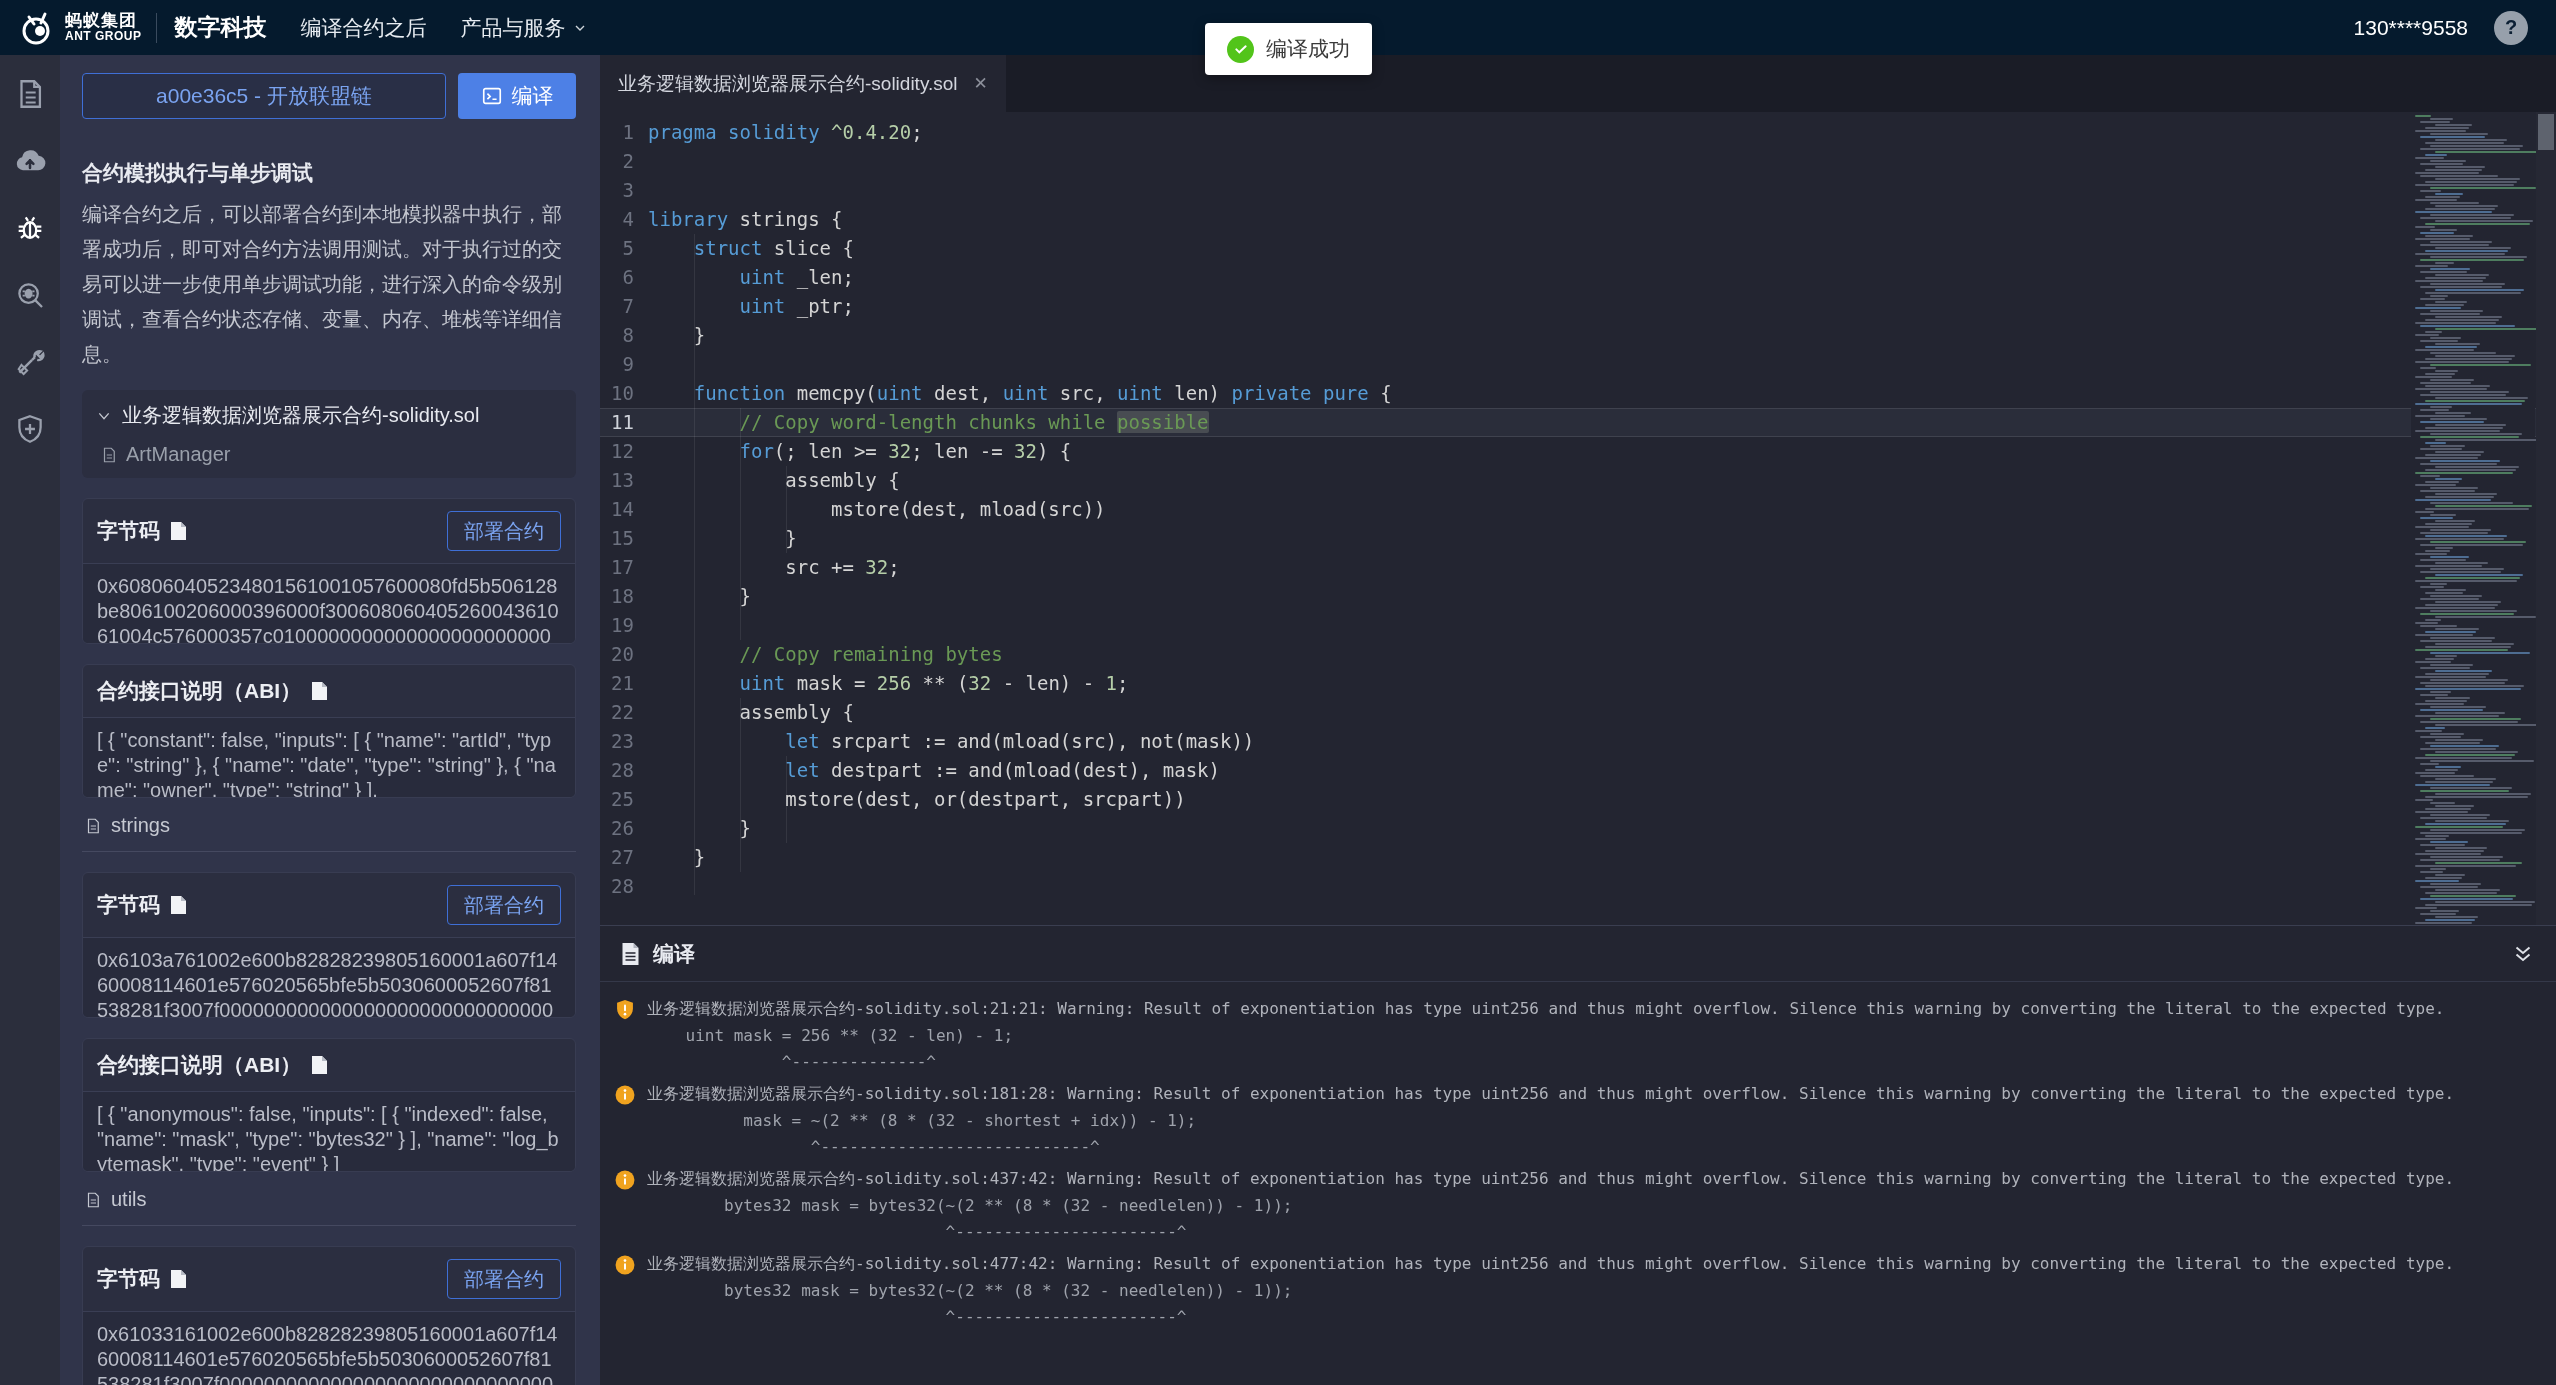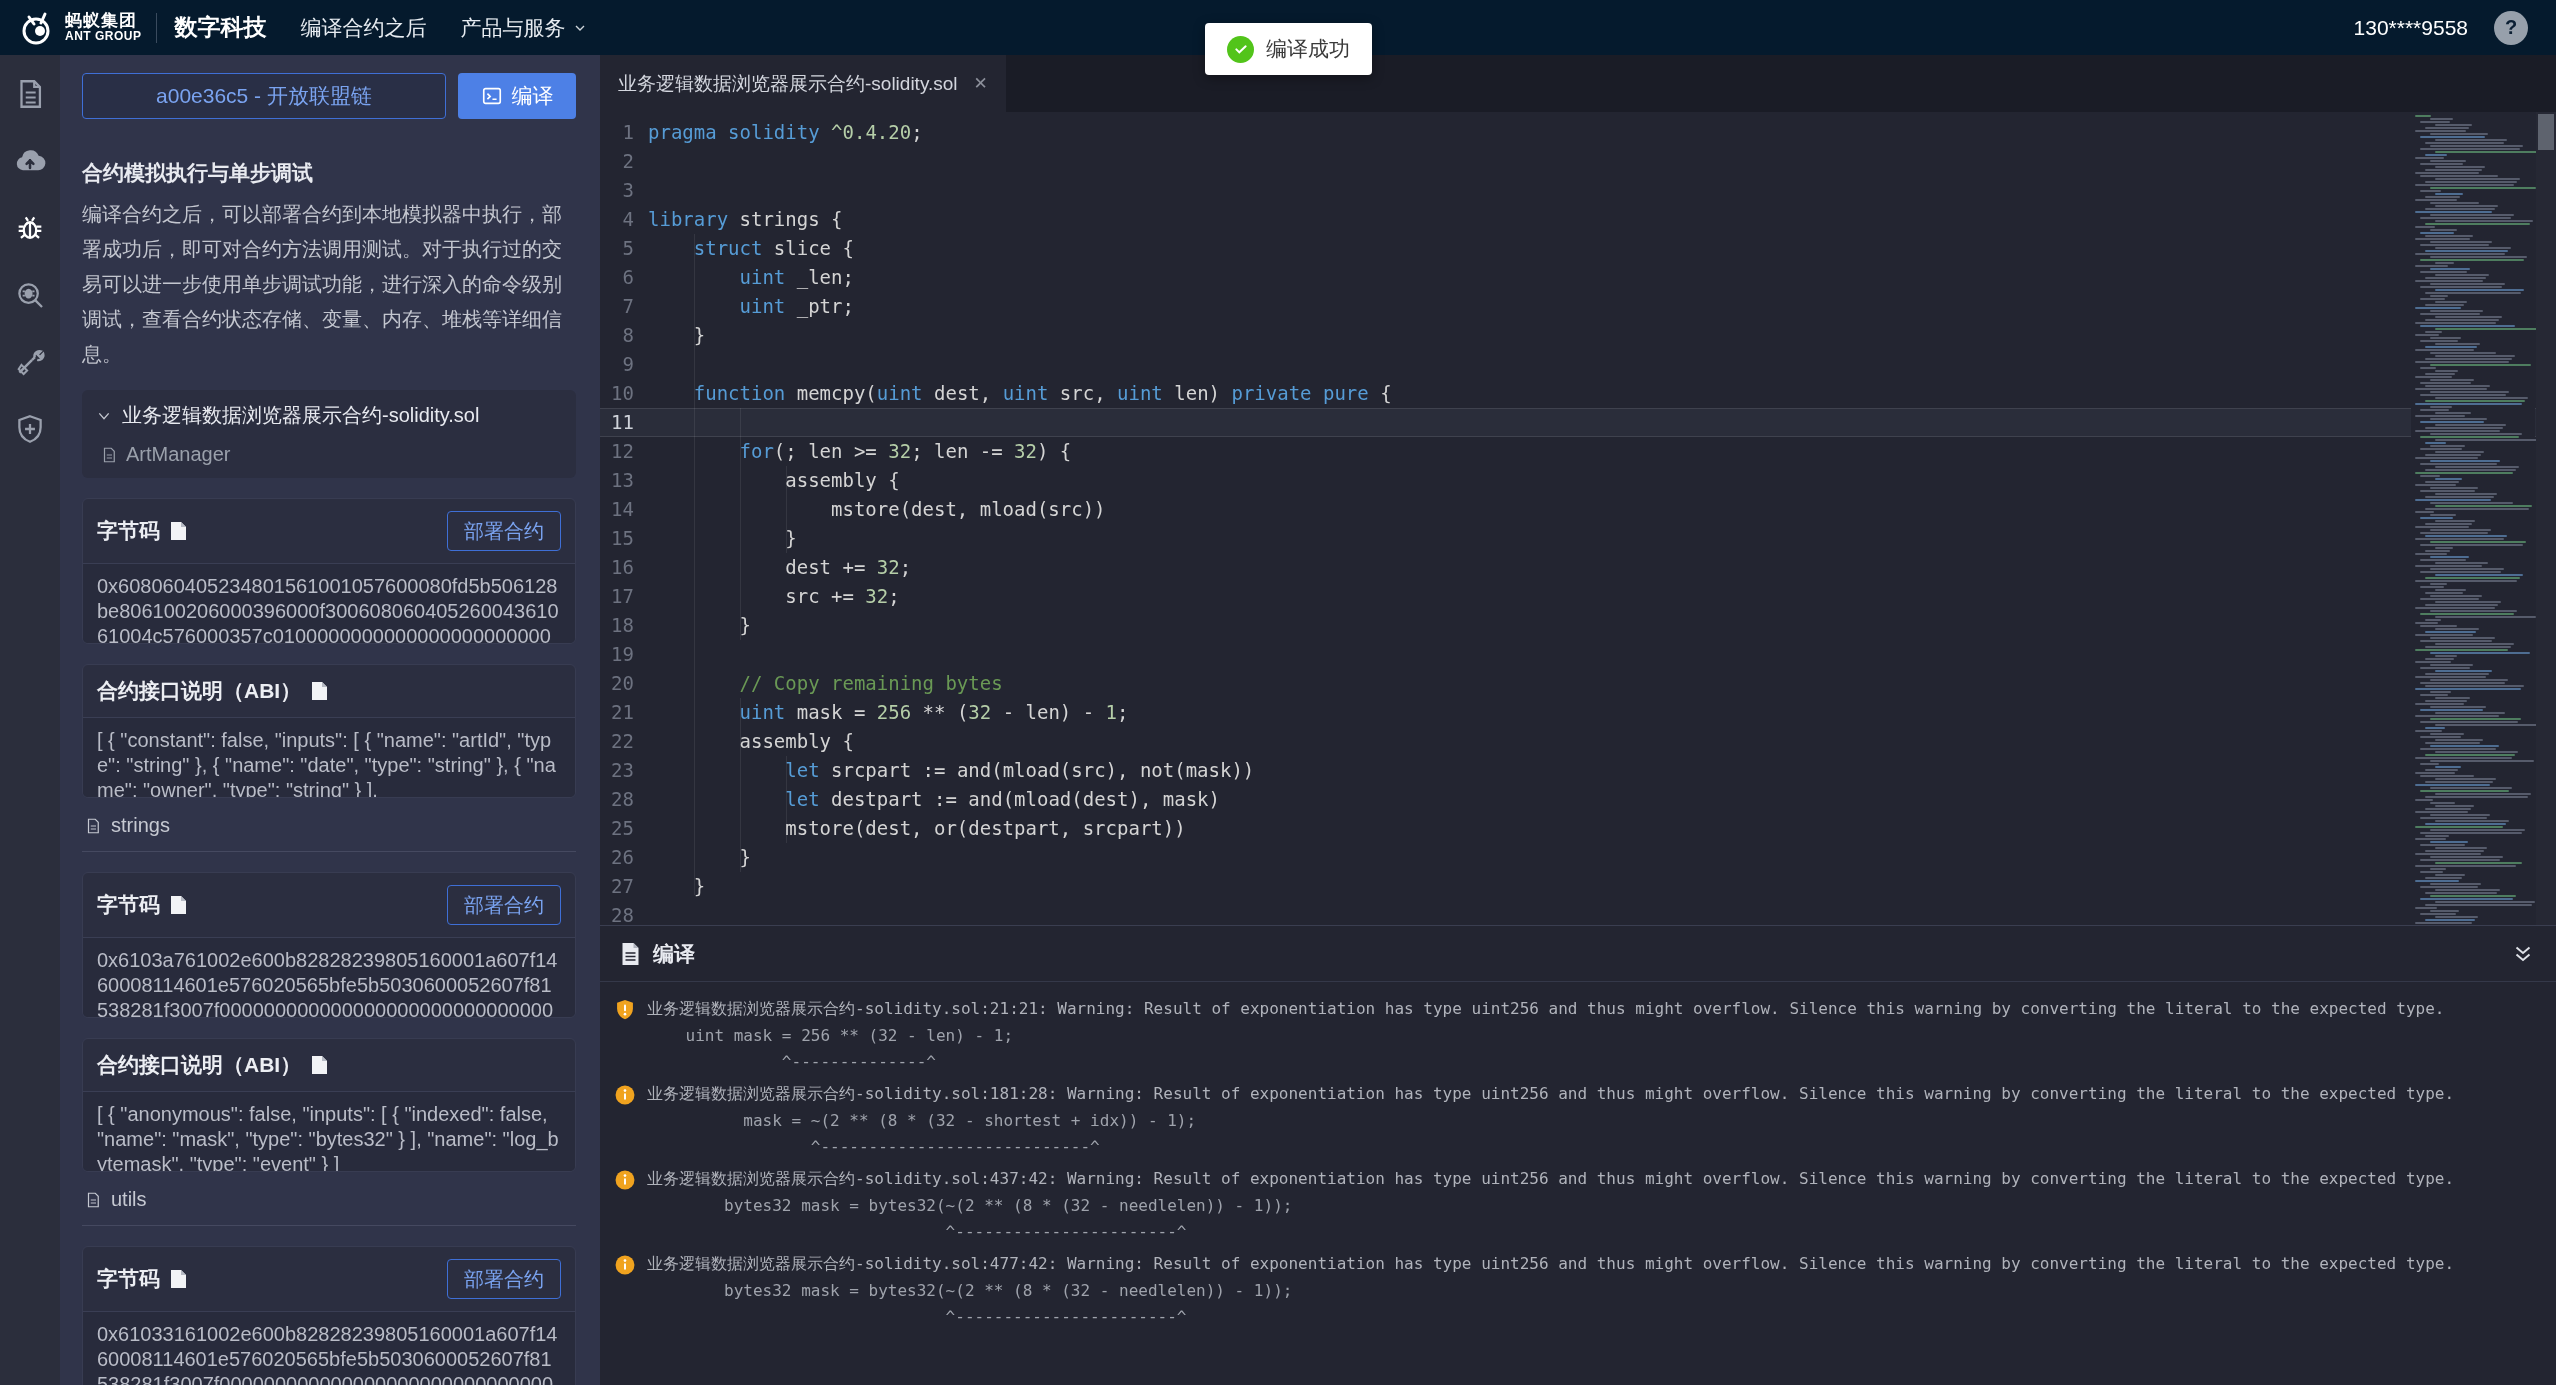--- a/index.html
+++ b/index.html
@@ -304,26 +304,25 @@
           <div class="line"><span class="ln">1</span><span class="lc"><span class="tok-k">pragma</span><span class="tok-t"> </span><span class="tok-k">solidity</span><span class="tok-t"> </span><span class="tok-n">^0.4.20</span><span class="tok-t">;</span></span></div>
           <div class="line"><span class="ln">2</span><span class="lc"></span></div>
           <div class="line"><span class="ln">3</span><span class="lc"></span></div>
           <div class="line"><span class="ln">4</span><span class="lc"><span class="tok-k">library</span><span class="tok-t"> strings {</span></span></div>
           <div class="line"><span class="ln">5</span><span class="lc"><span class="tok-t">    </span><span class="tok-k">struct</span><span class="tok-t"> slice {</span></span></div>
           <div class="line"><span class="ln">6</span><span class="lc"><span class="tok-t">        </span><span class="tok-k">uint</span><span class="tok-t"> _len;</span></span></div>
           <div class="line"><span class="ln">7</span><span class="lc"><span class="tok-t">        </span><span class="tok-k">uint</span><span class="tok-t"> _ptr;</span></span></div>
           <div class="line"><span class="ln">8</span><span class="lc"><span class="tok-t">    }</span></span></div>
           <div class="line"><span class="ln">9</span><span class="lc"></span></div>
           <div class="line"><span class="ln">10</span><span class="lc"><span class="tok-t">    </span><span class="tok-k">function</span><span class="tok-t"> memcpy(</span><span class="tok-k">uint</span><span class="tok-t"> dest, </span><span class="tok-k">uint</span><span class="tok-t"> src, </span><span class="tok-k">uint</span><span class="tok-t"> len) </span><span class="tok-k">private</span><span class="tok-t"> </span><span class="tok-k">pure</span><span class="tok-t"> {</span></span></div>
-          <div class="line hl"><span class="ln">11</span></div>
+          <div class="line hl"><span class="ln">11</span><span class="lc"><span class="tok-t">        </span><span class="tok-c">// Copy word-length chunks while </span><span class="tok-s">possible</span></span></div>
           <div class="line"><span class="ln">12</span><span class="lc"><span class="tok-t">        </span><span class="tok-k">for</span><span class="tok-t">(; len &gt;= </span><span class="tok-n">32</span><span class="tok-t">; len -= </span><span class="tok-n">32</span><span class="tok-t">) {</span></span></div>
           <div class="line"><span class="ln">13</span><span class="lc"><span class="tok-t">            assembly {</span></span></div>
           <div class="line"><span class="ln">14</span><span class="lc"><span class="tok-t">                mstore(dest, mload(src))</span></span></div>
           <div class="line"><span class="ln">15</span><span class="lc"><span class="tok-t">            }</span></span></div>
-          <div class="line"><span class="ln">16</span><span class="lc"><span class="tok-t">            dest += </span><span class="tok-n">32</span><span class="tok-t">;</span></span></div>
           <div class="line"><span class="ln">17</span><span class="lc"><span class="tok-t">            src += </span><span class="tok-n">32</span><span class="tok-t">;</span></span></div>
           <div class="line"><span class="ln">18</span><span class="lc"><span class="tok-t">        }</span></span></div>
           <div class="line"><span class="ln">19</span><span class="lc"></span></div>
           <div class="line"><span class="ln">20</span><span class="lc"><span class="tok-t">        </span><span class="tok-c">// Copy remaining bytes</span></span></div>
           <div class="line"><span class="ln">21</span><span class="lc"><span class="tok-t">        </span><span class="tok-k">uint</span><span class="tok-t"> mask = </span><span class="tok-n">256</span><span class="tok-t"> ** (</span><span class="tok-n">32</span><span class="tok-t"> - len) - </span><span class="tok-n">1</span><span class="tok-t">;</span></span></div>
           <div class="line"><span class="ln">22</span><span class="lc"><span class="tok-t">        assembly {</span></span></div>
           <div class="line"><span class="ln">23</span><span class="lc"><span class="tok-t">            </span><span class="tok-k">let</span><span class="tok-t"> srcpart := and(mload(src), not(mask))</span></span></div>
           <div class="line"><span class="ln">28</span><span class="lc"><span class="tok-t">            </span><span class="tok-k">let</span><span class="tok-t"> destpart := and(mload(dest), mask)</span></span></div>
           <div class="line"><span class="ln">25</span><span class="lc"><span class="tok-t">            mstore(dest, or(destpart, srcpart))</span></span></div>
           <div class="line"><span class="ln">26</span><span class="lc"><span class="tok-t">        }</span></span></div>

